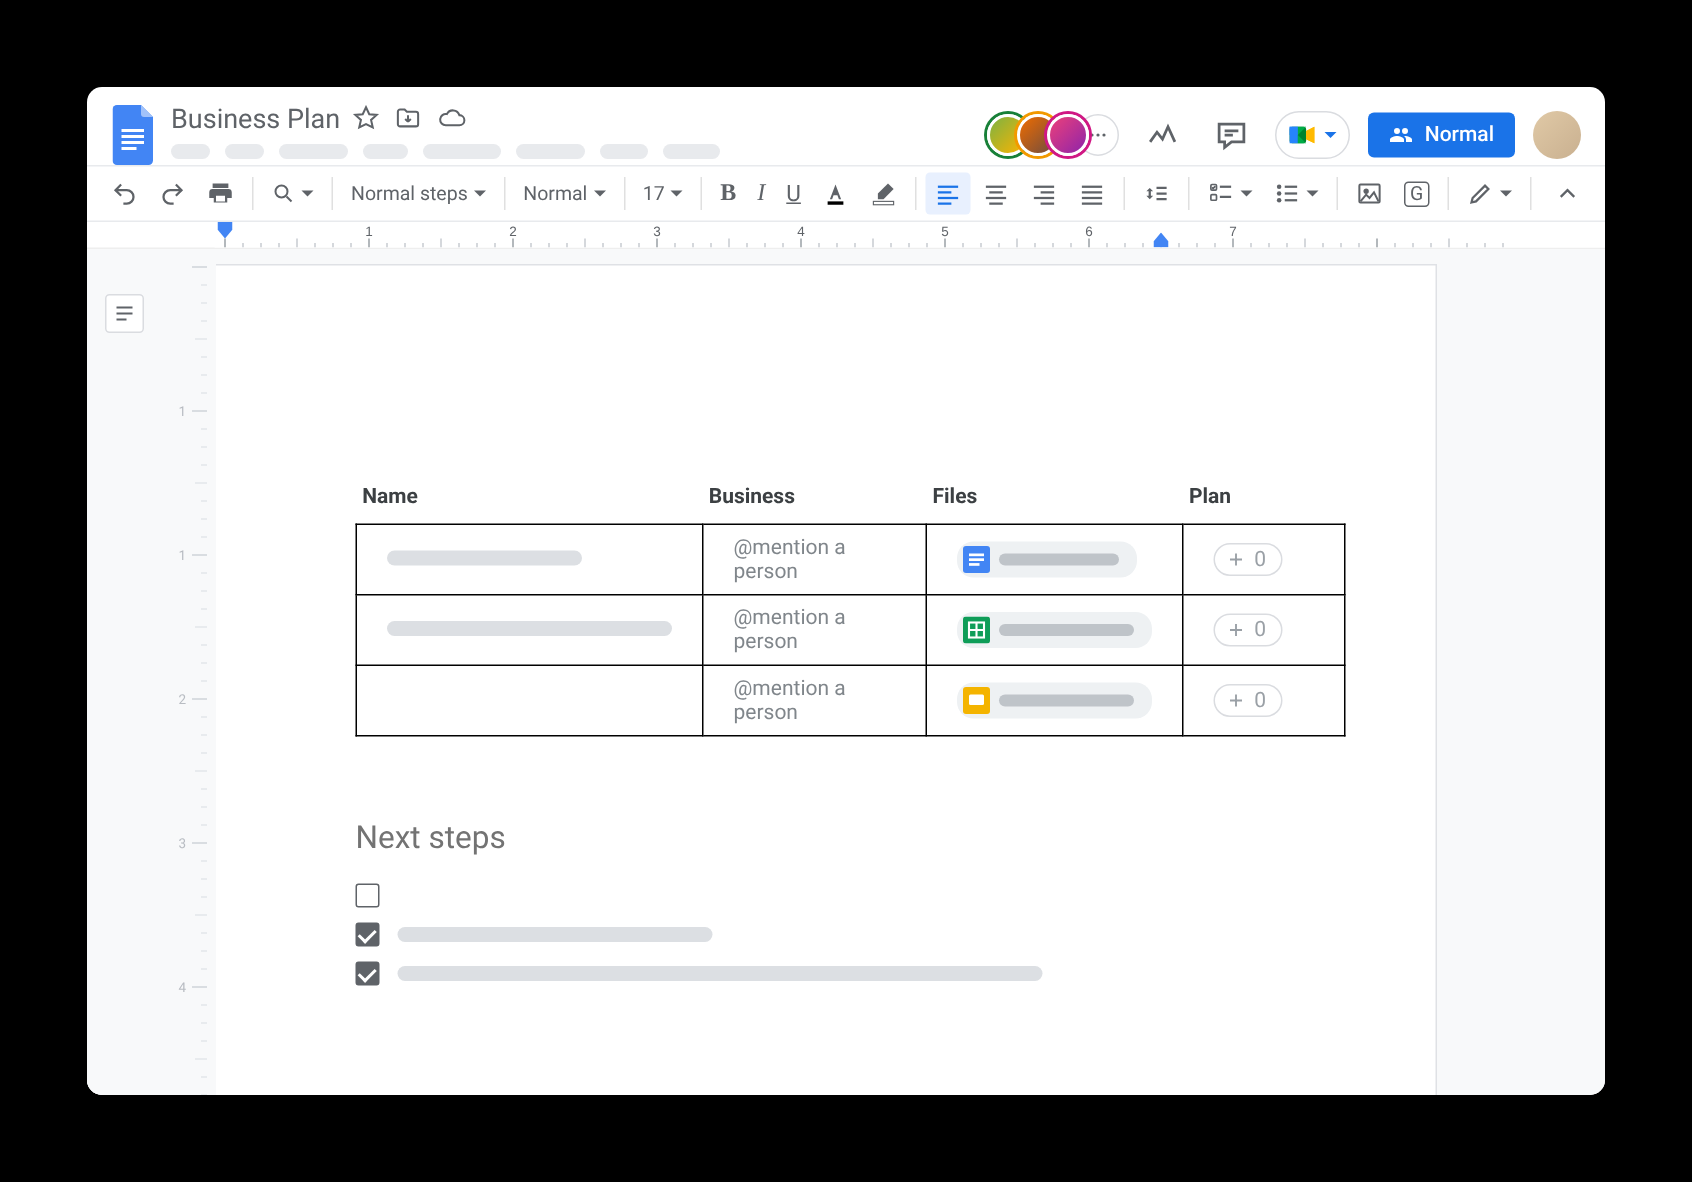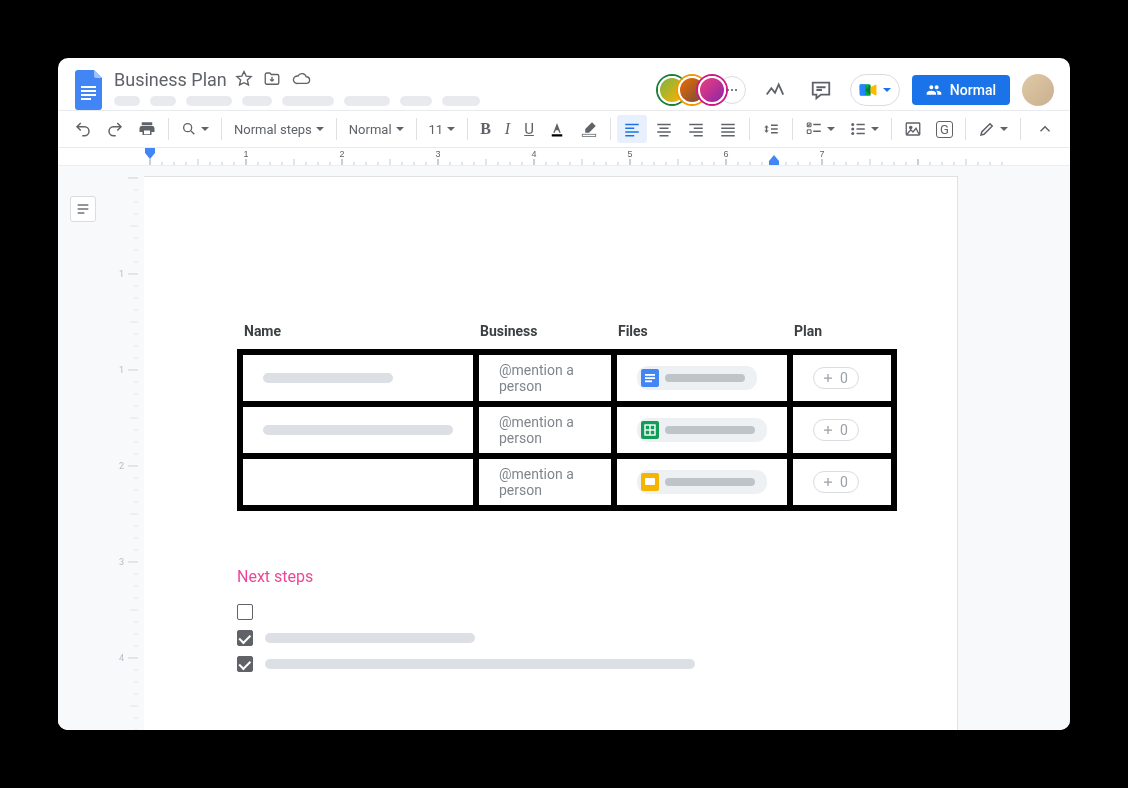--- a/index.html
+++ b/index.html
@@ -108,36 +108,36 @@
     border:1px solid #dfe1e5;box-shadow:none;padding:140px 98px 60px 98px;
     font-family:Roboto,Arial,sans-serif;color:#3c4043;
   }
   
   table.doc-table{width:660px;border-collapse:collapse;font-size:14px;}
   table.doc-table th{
     text-align:left;font-weight:700;color:#3c4043;padding:6px 8px 10px 4px;
     font-size:14px;
   }
   table.doc-table td{
-    border:6px solid #000000;padding:7px 20px;height:36px;vertical-align:middle;
+    border:1px solid #000000;padding:7px 20px;height:36px;vertical-align:middle;
   }
   .ghost-pill{height:10px;border-radius:5px;background:#dcdfe3;}
   .mention{color:#80868b;font-size:14px;}
   .chip{
     display:inline-flex;align-items:center;gap:6px;background:#eef1f3;
     border-radius:11px;padding:3px 12px 3px 4px;
   }
   .chip-icon{width:18px;height:18px;border-radius:2px;display:flex;align-items:center;justify-content:center;}
   .chip-line{height:8px;border-radius:4px;background:#bfc4c9;}
   .vote-chip{
     display:inline-flex;align-items:center;gap:6px;border:1px solid #dadce0;
     border-radius:11px;padding:2px 10px 2px 8px;color:#9aa0a6;font-size:14px;
   }
   h2.next-steps{
-    font-size:16px;font-weight:400;color:#ec4899;margin:56px 0 18px 0;
+    font-size:21px;font-weight:400;color:#737373;margin:56px 0 18px 0;
     font-family:"Google Sans",Roboto,sans-serif;
   }
   .check-row{display:flex;align-items:center;gap:12px;margin:10px 0;}
   .checkbox{
     width:16px;height:16px;border:1.5px solid #5f6368;border-radius:2px;
     display:inline-flex;align-items:center;justify-content:center;flex:0 0 16px;
   }
   .checkbox.checked{background:#5f6368;border-color:#5f6368;}
   .checkbox.checked::after{
     content:"";width:9px;height:5px;border-left:2px solid #fff;border-bottom:2px solid #fff;
@@ -273,21 +273,21 @@
         <span class="tb-text">Normal steps</span>
         <span class="caret"></span>
       </span>
     <span class="tb-sep"></span>
     <span class="tb-drop">
         <span class="tb-text">Normal</span>
         <span class="caret"></span>
       </span>
     <span class="tb-sep"></span>
     <span class="tb-drop">
-        <span class="tb-text">11</span>
+        <span class="tb-text">17</span>
         <span class="caret"></span>
       </span>
     <span class="tb-sep"></span>
     <span class="tb-btn">
         <b style="font-family:serif;font-size:16px;">B</b>
       </span>
     <span class="tb-btn">
         <i style="font-family:serif;font-size:16px;">I</i>
       </span>
     <span class="tb-btn">

